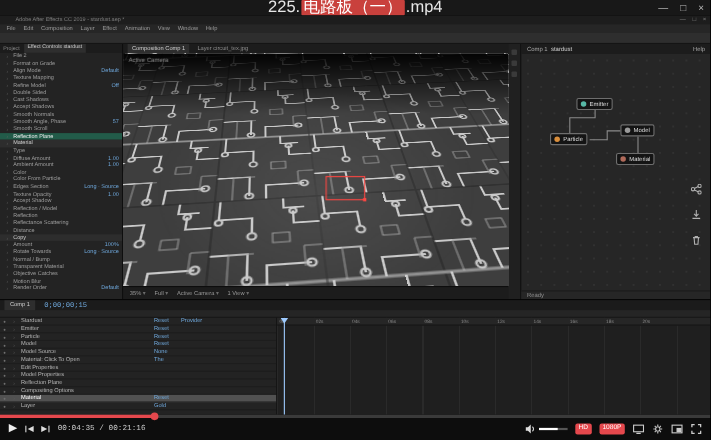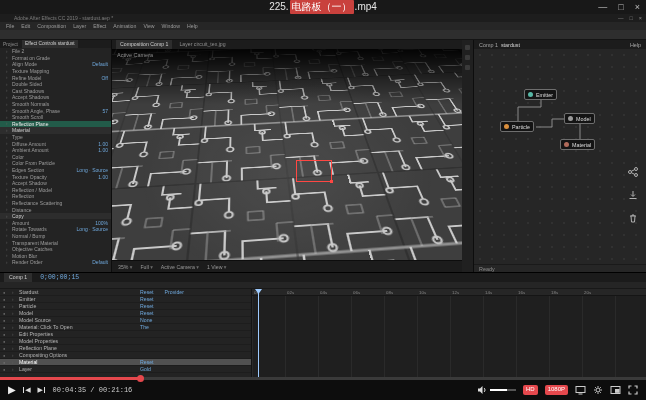--- a/index.html
+++ b/index.html
@@ -3,21 +3,21 @@
 <meta charset="utf-8">
 <style>
   *{margin:0;padding:0;box-sizing:border-box}
   html,body{background:#000}
   #screen{position:relative;width:646px;height:400px;background:#000;overflow:hidden;
     font-family:"Liberation Sans","DejaVu Sans",sans-serif;color:#ccc}
 
   
   .titlebar{position:absolute;top:0;left:0;width:646px;height:14px;background:#181818;
     display:flex;align-items:center;justify-content:center}
-  .titlebar .title{font-size:10px;color:#e6e6e6;display:flex;align-items:center;line-height:14px}
+  .titlebar .title{font-size:15px;color:#e6e6e6;display:flex;align-items:center;line-height:14px}
   .titlebar .hl{background:#c9413d;color:#fff;padding:0 2px;border-radius:1px;margin:0 1px}
   .winbtns{position:absolute;right:6px;top:0;height:14px;display:flex;gap:11px;align-items:center;
     color:#bdbdbd;font-size:9px}
   .winbtns span{cursor:default}
 
   
   .video{position:absolute;top:14px;left:0;width:646px;height:363px;background:#161616;overflow:hidden}
 
   .ae-titlebar{position:absolute;top:0;left:0;right:0;height:8px;background:#1d1d1d;
     font-size:5px;line-height:8px;color:#7d7d7d;padding-left:14px;white-space:nowrap}

